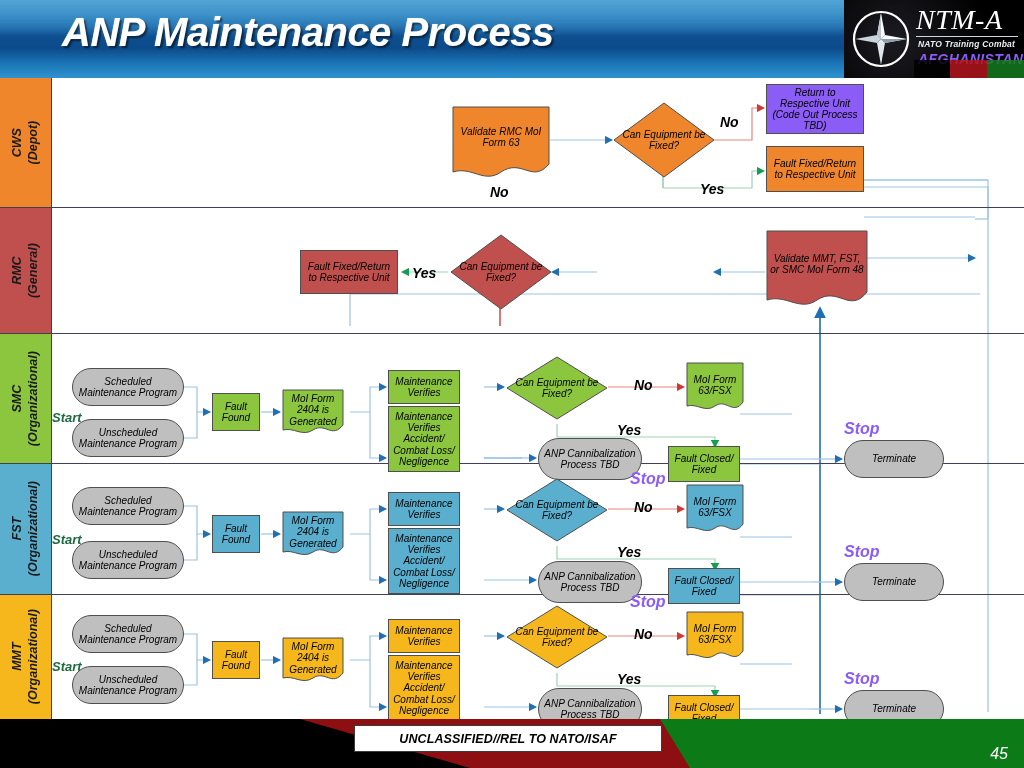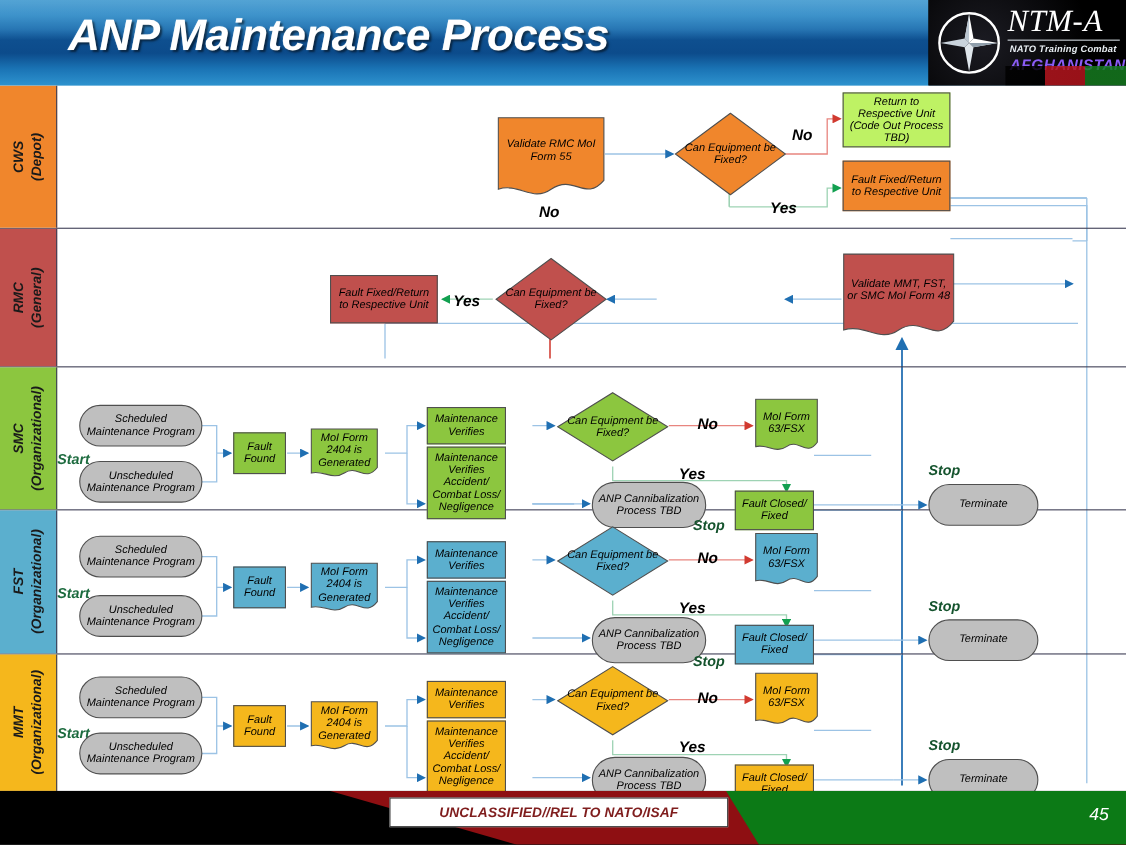--- a/index.html
+++ b/index.html
@@ -103,41 +103,41 @@
 
   .edge-label {
     position:absolute; font-size:14px; font-weight:bold; color:#000;
     white-space:nowrap;
   }
   .tag-start {
     position:absolute; font-size:13px; font-weight:bold; color:#1d6b3f;
     white-space:nowrap;
   }
   .tag-stop {
-    position:absolute; font-size:13px; font-weight:bold; color:#14532d;
+    position:absolute; font-size:16px; font-weight:bold; color:#8b5cf6;
     white-space:nowrap;
   }
   .wires { position:absolute; inset:0; pointer-events:none; }
 
   
   .footer {
     position:absolute; left:0; bottom:0; width:1024px; height:49px;
     background:#000; overflow:hidden;
   }
   .footer .wedges { position:absolute; inset:0; }
   .footer .class-box {
     position:absolute; left:354px; top:6px; width:308px; height:27px;
     background:#fff; border:1px solid #3b3b3b;
     display:flex; align-items:center; justify-content:center;
   }
   .footer .class-text {
-    font-size:12.5px; font-weight:bold; color:#7f1d1d; letter-spacing:.1px;
+    font-size:12.5px; font-weight:bold; color:#000000; letter-spacing:.1px;
   }
   .footer .pagenum {
-    position:absolute; right:16px; top:13px;
+    position:absolute; right:16px; top:26px;
     font-size:16px; color:#ffffff;
   }
 </style>
 </head>
 <body>
 
 <div id="root">
 
   <div class="header">
     <div class="sheen"></div>
@@ -236,31 +236,31 @@
           </g>
           <g fill="none" stroke="#9ED3B4" stroke-width="1.2">
             <path d="M611,96 L611,110"></path>
           </g>
         </svg>
 
         <div class="node doc" style="left:400px; top:28px; width:98px; height:74px;">
           <svg class="doc-svg" viewBox="0 0 98 74" preserveAspectRatio="none">
             <path d="M1,1 H97 V58 C80,78 70,52 49,66 C32,78 20,60 1,66 Z" fill="#F0862C" stroke="#4f4f4f" stroke-width="1"></path>
           </svg>
-          <div class="doc-txt" style="margin-top:-12px;">Validate RMC MoI Form 55</div>
+          <div class="doc-txt" style="margin-top:-12px;">Validate RMC MoI Form 63</div>
         </div>
 
         <div class="node diamond" style="left:561px; top:24px; width:102px; height:76px;">
           <svg class="dia-svg" viewBox="0 0 102 76" preserveAspectRatio="none">
             <polygon points="51,1 101,38 51,75 1,38" fill="#F0862C" stroke="#4f4f4f" stroke-width="1"></polygon>
           </svg>
           <div class="dia-txt">Can Equipment be Fixed?</div>
         </div>
 
-        <div class="node rect" style="left:714px; top:6px; width:98px; height:50px; background:#bef264;">
+        <div class="node rect" style="left:714px; top:6px; width:98px; height:50px; background:#8b5cf6;">
           <span>Return to Respective Unit (Code Out Process TBD)</span>
         </div>
 
         <div class="node rect" style="left:714px; top:68px; width:98px; height:46px; background:#F0862C;">
           <span>Fault Fixed/Return to Respective Unit</span>
         </div>
 
         <div class="edge-label" style="left:668px; top:36px;">No</div>
         <div class="edge-label" style="left:648px; top:103px;">Yes</div>
         <div class="edge-label" style="left:438px; top:106px;">No</div>

